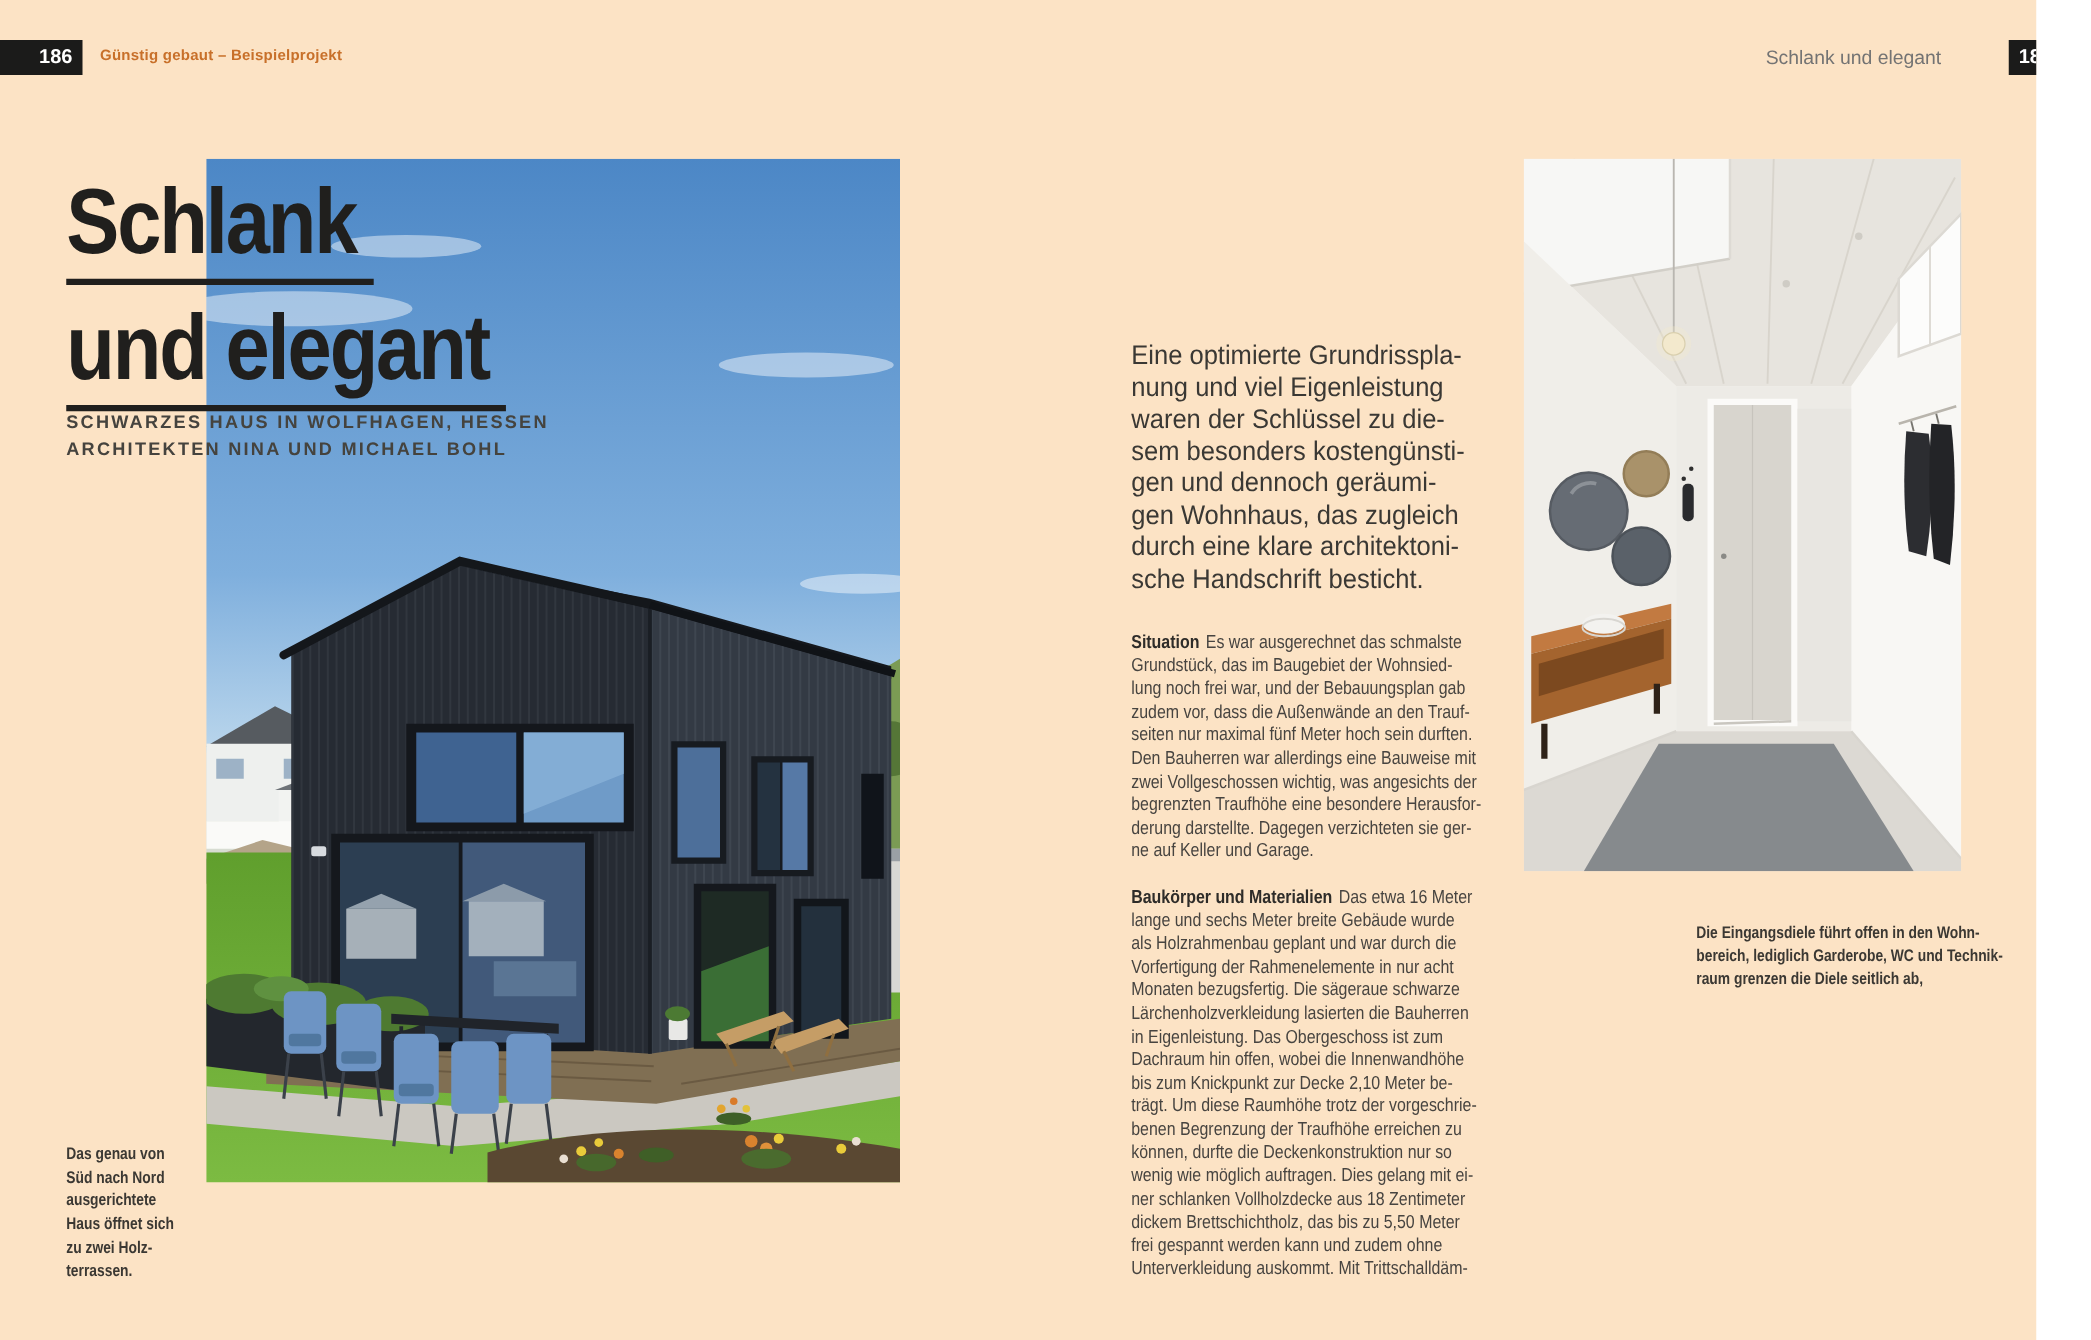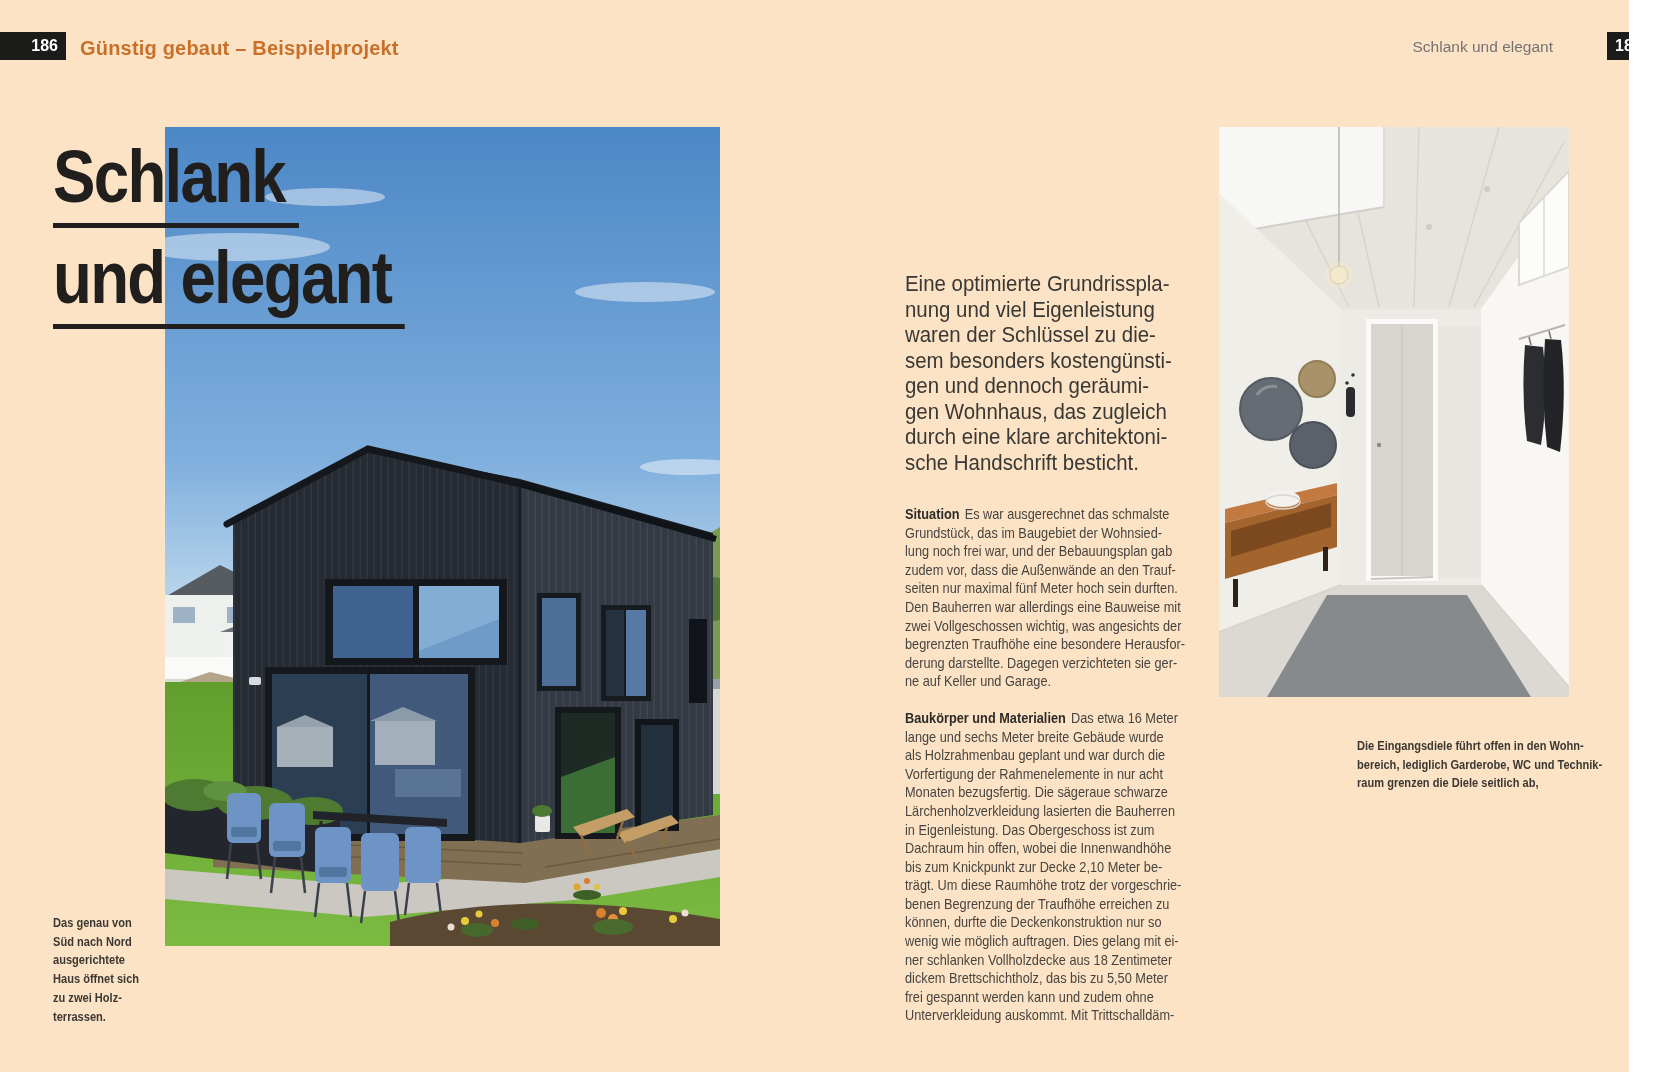--- a/index.html
+++ b/index.html
@@ -14,21 +14,21 @@
   
   .pagenum {
     position:absolute; top:32px; height:28px; width:66px;
     background:#1b1b1a; color:#ffffff; font-weight:bold; font-size:16px;
     display:flex; align-items:center;
   }
   .pagenum.pleft  { left:0; justify-content:flex-end; padding-right:8px; }
   .pagenum.pright { left:1607px; justify-content:flex-start; padding-left:8px; }
   .section-title {
     position:absolute; left:80px; top:37px;
-    color:#c8702a; font-weight:bold; font-size:20px; letter-spacing:0.2px;
+    color:#c8702a; font-weight:bold; font-size:12px; letter-spacing:0.2px;
   }
   .chapter-title {
     position:absolute; top:38px; right:76px;
     color:#737373; font-size:15.5px;
   }
 
   
   .photo { position:absolute; }
   .photo svg { display:block; width:100%; height:100%; }
   .photo.house { left:165px; top:127px; width:555px; height:819px; }
@@ -260,20 +260,22 @@
         <circle cx="432" cy="760" r="3" fill="#e2c23a"></circle>
           <ellipse cx="422" cy="768" rx="14" ry="5" fill="#3e6027"></ellipse>
       </g>
     </svg>
   </div>
 
   <div class="title">
     <div class="tline">Schlank</div>
     <div class="tline">und elegant</div>
   </div>
+  <div class="subtitle">SCHWARZES HAUS IN WOLFHAGEN, HESSEN
+ARCHITEKTEN NINA UND MICHAEL BOHL</div>
   <div class="caption left-cap">Das genau von
 Süd nach Nord
 ausgerichtete
 Haus öffnet sich
 zu zwei Holz-
 terrassen.</div>
 
   <div class="lead">Eine optimierte Grundrisspla-
 nung und viel Eigenleistung
 waren der Schlüssel zu die-

